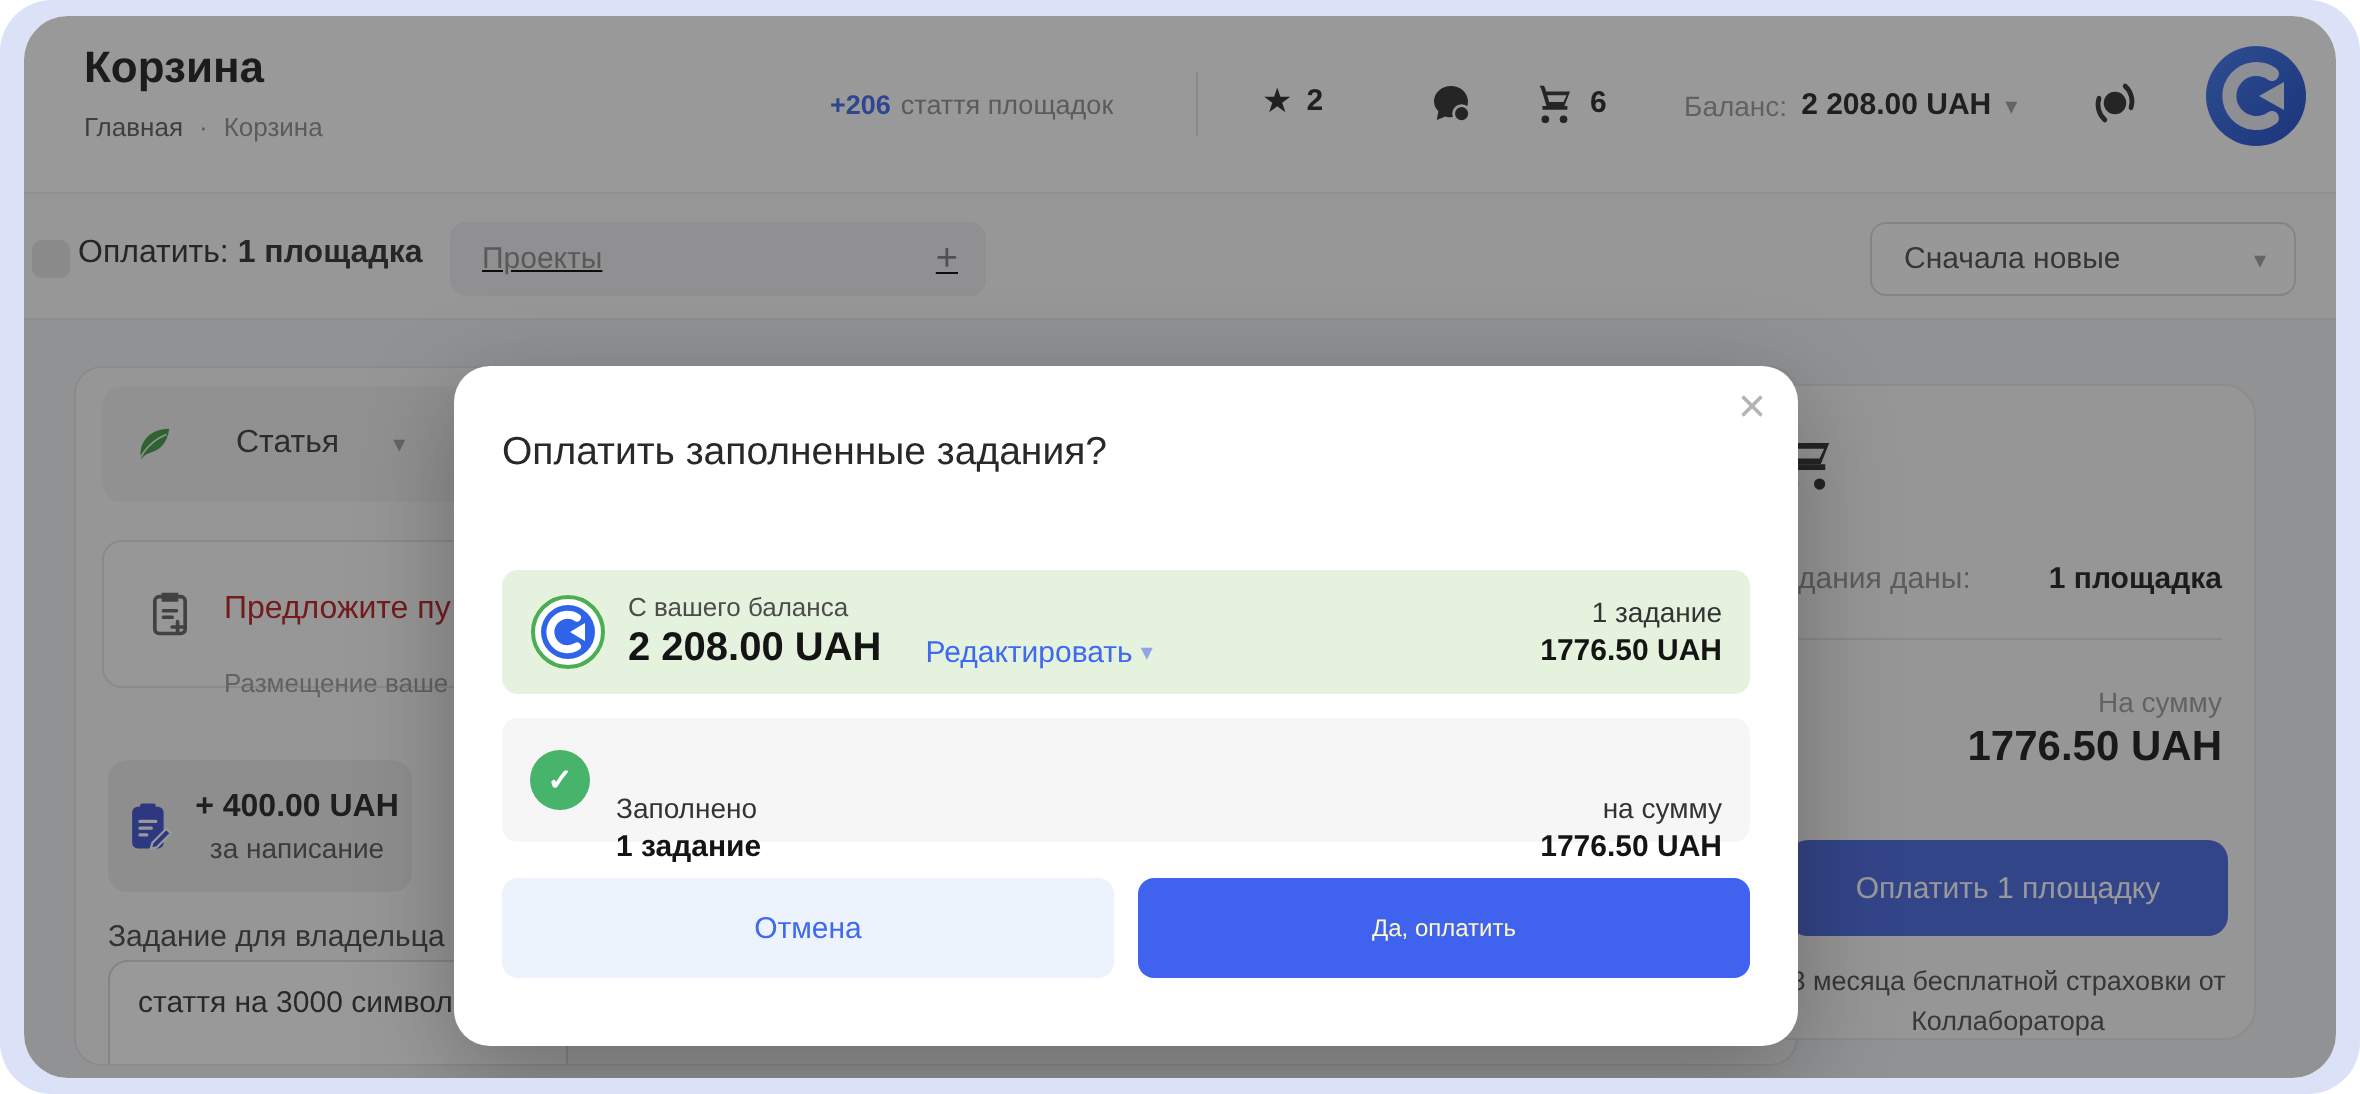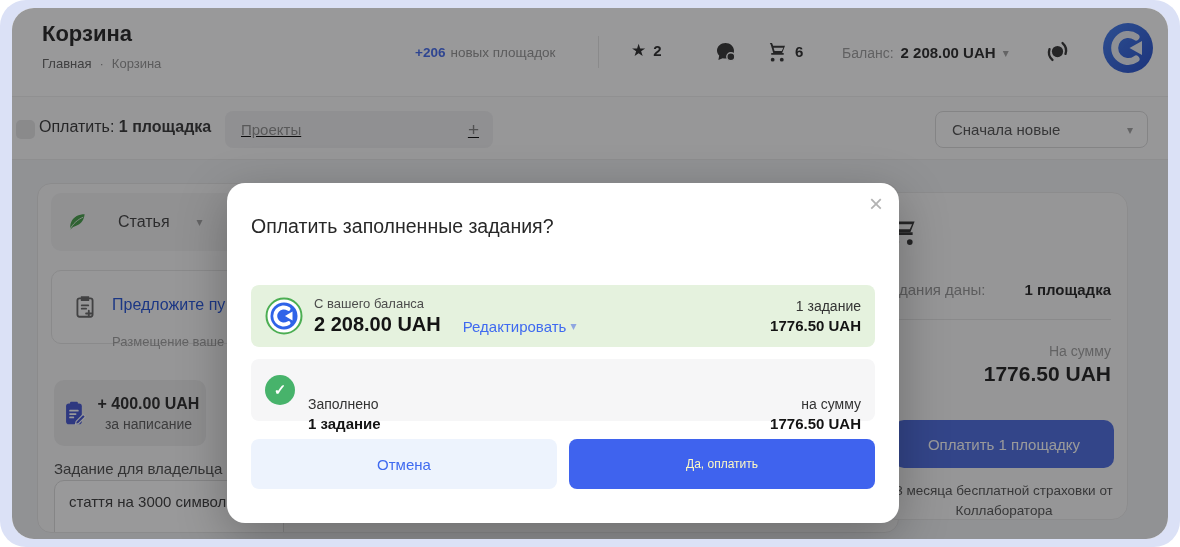--- a/index.html
+++ b/index.html
@@ -51,21 +51,21 @@
            border:1px solid #e6e6e6; border-radius:14px; overflow:hidden; }
   .type-box { position:absolute; left:13px; top:9px; width:260px; height:58px; background:#f0f0f1;
               border-radius:10px; display:flex; align-items:center; padding-left:14px; cursor:pointer;justify-content:space-between; }
   .type-box .t-label { font-size:16px; color:#3a3a3a; margin:0 6px 0 9px; }
   .type-div { width:1px; height:38px; background:#dcdcdc; margin:0 12px 0 10px; }
   .site-name { font-size:15px; font-weight:700; color:#262626; }
   .site-sub { font-size:12px; color:#737373; margin-top:3px; }
   .offer-card { position:absolute; left:13px; top:86px; width:250px; height:74px; background:#fcfcfc;
                 border:1px solid #e4e4e4; border-radius:10px; display:flex; align-items:center;
                 padding-left:20px; gap:14px; cursor:pointer; }
-  .offer-title { font-size:16px; color:#1d4ed8;margin-top:31px; }
+  .offer-title { font-size:16px; color:#b91c1c;margin-top:31px; }
   .offer-sub { font-size:13px; color:#9b9b9b; margin-top:20px; }
   .price-box { position:absolute; left:16px; top:196px; width:152px; height:66px; background:#ebebec;
                border-radius:10px; display:flex; align-items:center; justify-content:center; gap:10px; }
   .price-main { font-size:16px; font-weight:700; color:#222; text-align:center; }
   .price-cap { font-size:14px; color:#555; text-align:center; margin-top:3px; }
   .task-label { position:absolute; left:16px; top:276px; font-size:15px; color:#454545; }
   .task-area { position:absolute; left:16px; top:296px; width:230px; height:70px; background:#fff;
                border:1px solid #dadada; border-radius:10px; padding:12px 14px; font-size:15px; color:#333; }
 
   .rcard { position:absolute; left:868px; top:32px; width:248px; height:328px; background:#fafafa;
@@ -127,21 +127,21 @@
   <div class="header">
     <div class="page-title">Корзина</div>
     <div class="breadcrumb">
       <span class="bc-home">Главная</span>
       <span>·</span>
       <span>Корзина</span>
     </div>
 
     <div class="center-link">
       <span class="cl-count">+206</span>
-      <span>новых площадок</span>
+      <span>стаття площадок</span>
     </div>
 
     <div class="hdr-divider"></div>
 
     <div class="hgroup g-fav">
       <span class="star-glyph">★</span>
       <span>2</span>
     </div>
 
     <div class="hgroup g-chat">

